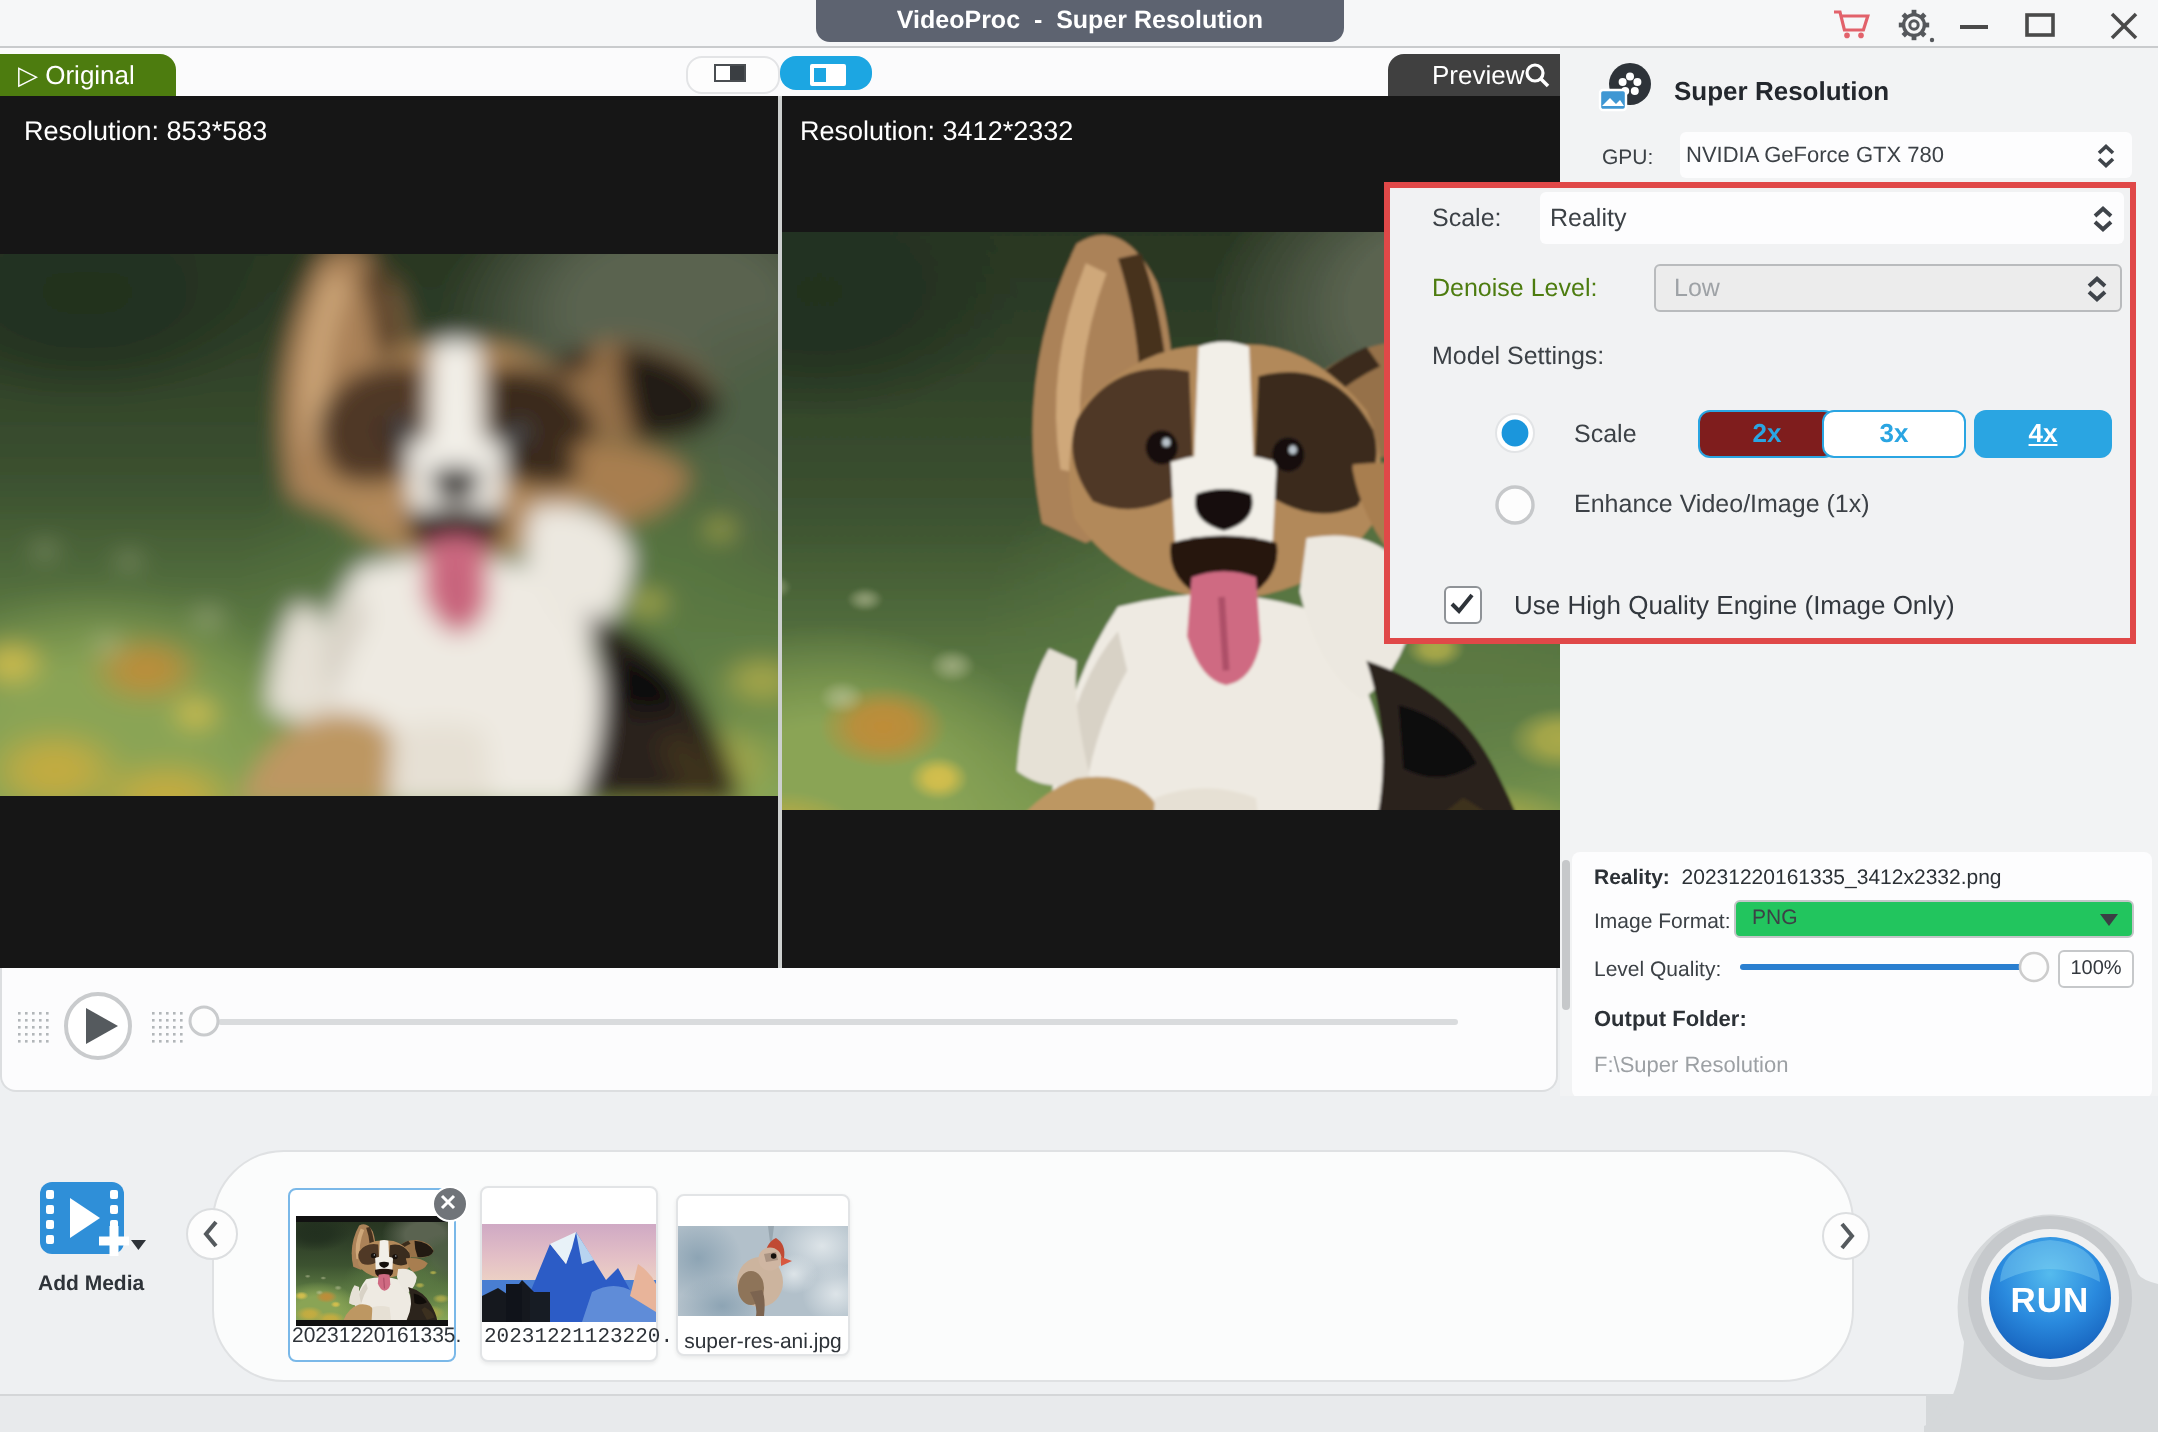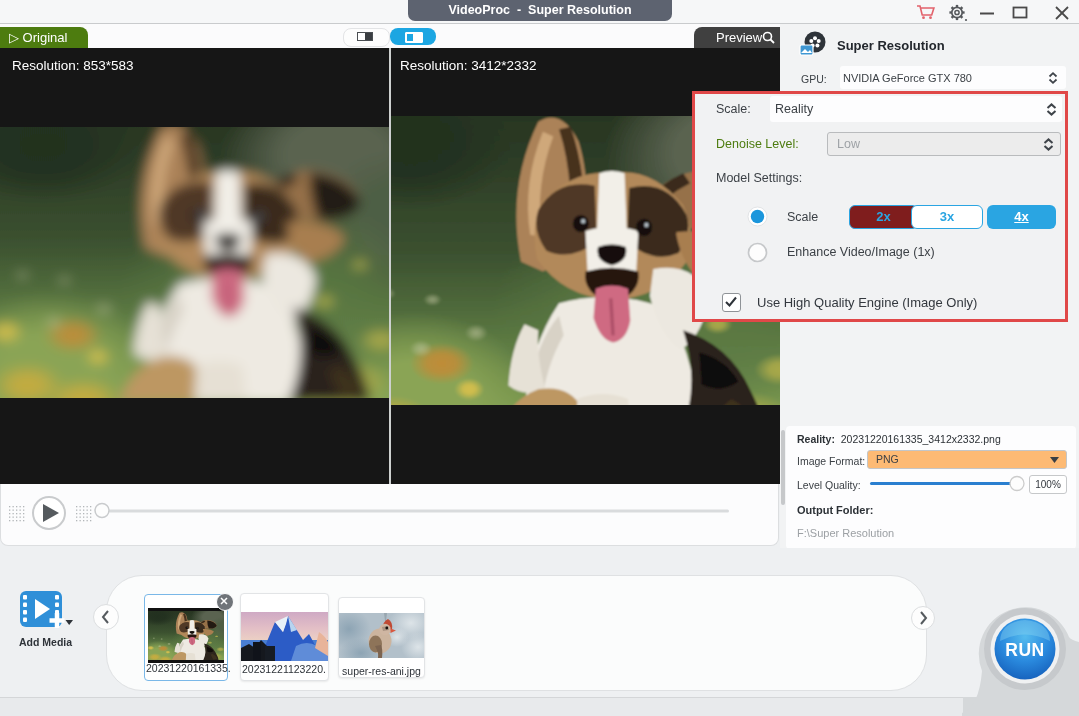--- a/index.html
+++ b/index.html
@@ -238,21 +238,21 @@
 </div>
 <div class="abs" style="left:757px;top:295px;font-size:13px;color:#33383e;">Use High Quality Engine (Image Only)</div>
 
 <div class="abs" style="left:692px;top:91px;width:376px;height:231px;border:3px solid #e04848;box-sizing:border-box;"></div>
 
 <div class="abs" style="left:781px;top:430px;width:4px;height:75px;background:#c6c8ca;border-radius:2px;"></div>
 
 <div class="abs" style="left:786px;top:426px;width:290px;height:123px;background:#fdfdfe;border-radius:4px;"></div>
 <div class="abs" style="left:797px;top:433px;font-size:10.5px;color:#2c3136;"><b>Reality:</b>&nbsp; 20231220161335_3412x2332.png</div>
 <div class="abs" style="left:797px;top:455px;font-size:10.5px;color:#3c4146;">Image Format:</div>
-<div class="abs" style="left:867px;top:450px;width:200px;height:19px;background:#fdba74;border:1px solid #c4c6c8;border-radius:3px;box-sizing:border-box;font-size:10.5px;color:#3c4146;line-height:17px;"><span style="margin-left:8px;">PNG</span>
+<div class="abs" style="left:867px;top:450px;width:200px;height:19px;background:#22c55e;border:1px solid #c4c6c8;border-radius:3px;box-sizing:border-box;font-size:10.5px;color:#3c4146;line-height:17px;"><span style="margin-left:8px;">PNG</span>
   <svg class="abs" style="right:6px;top:5px;" width="10" height="8">
       <path d="M0 1 L9 1 L4.5 7 Z" fill="#3a3f44"></path>
     </svg>
 </div>
 <div class="abs" style="left:797px;top:479px;font-size:10.5px;color:#3c4146;">Level Quality:</div>
 <svg class="abs" style="left:868px;top:474px;" width="158" height="20">
   <rect x="2" y="8" width="148" height="3" rx="1.5" fill="#2a7fd0"></rect>
   <circle cx="149" cy="9.5" r="7" fill="#fdfdfd" stroke="#ccc" stroke-width="1.3"></circle>
 </svg>
 <div class="abs" style="left:1029px;top:475px;width:36px;height:17px;background:#fff;border:1px solid #c6c8ca;border-radius:3px;font-size:10px;color:#33383e;text-align:center;line-height:17px;">100%</div>
@@ -349,21 +349,21 @@
     <path d="M18 49 L34 10 L42 20 L47 4 L62 28 L68 22 L80 44 L84 49 Z" fill="#2c5cc6"></path>
     <path d="M34 10 L42 20 L45 12 L47 4 Z" fill="#e8f2f8"></path>
     <path d="M47 4 L56 18 L50 20 Z" fill="#b8d4f0"></path>
     <path d="M55 34 Q66 28 76 34 L87 40 L87 49 L50 49 Z" fill="#5f8cd8"></path>
     <path d="M0 49 L0 36 L8 32 L14 36 L20 28 L28 36 L34 49 Z" fill="#15181e"></path>
     <rect x="12" y="30" width="8" height="19" fill="#10131a"></rect>
     <rect x="24" y="34" width="10" height="15" fill="#171c24"></rect>
     <path d="M78 20 Q84 24 87 30 L87 44 L74 36 Z" fill="#e8b49a"></path>
   </svg>
 </div>
-<div class="abs" style="left:242px;top:663px;width:86px;font-size:10.5px;color:#2e3339;text-align:left;">20231221123220.</div>
+<div class="abs" style="left:242px;top:663px;width:86px;font-size:10.5px;color:#2e3339;text-align:left;font-family:Liberation Mono, monospace;">20231221123220.</div>
 
 <div class="abs" style="left:338px;top:597px;width:87px;height:81px;background:#fff;border:1px solid #e2e4e6;border-radius:4px;box-sizing:border-box;box-shadow:0 1px 2px rgba(0,0,0,0.08);"></div>
 <div class="abs" style="left:339px;top:613px;width:85px;height:45px;overflow:hidden;">
   <svg width="85" height="45" viewBox="0 0 85 45">
     <defs>
     <radialGradient id="bgb1">
           <stop offset="0" stop-color="#8da4b4"></stop>
           <stop offset="1" stop-color="#8da4b4" stop-opacity="0"></stop>
         </radialGradient>
     <radialGradient id="bgb2">

